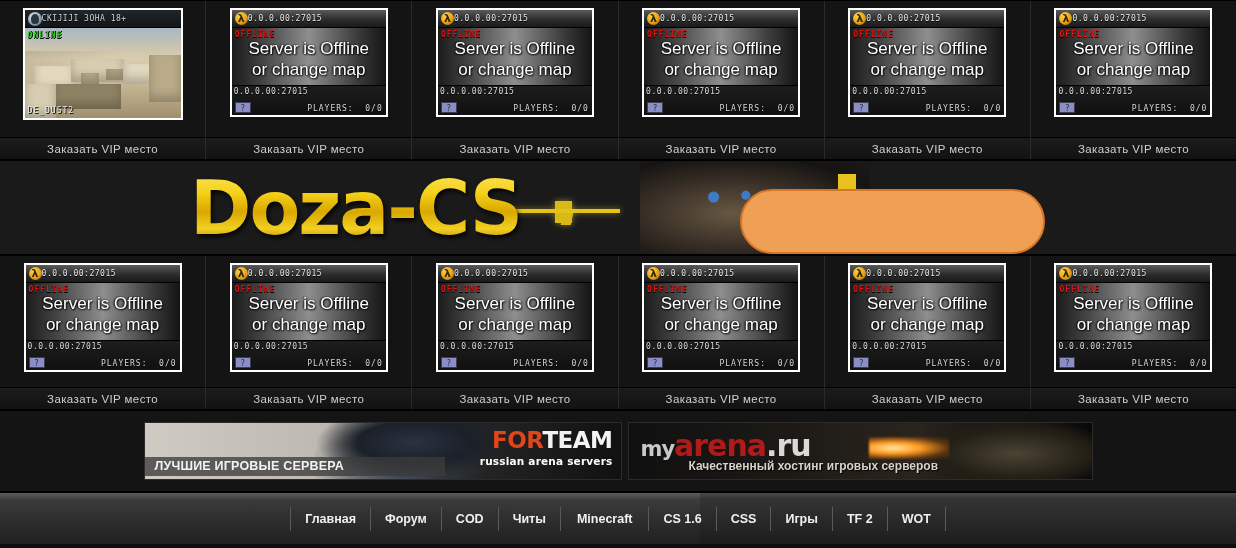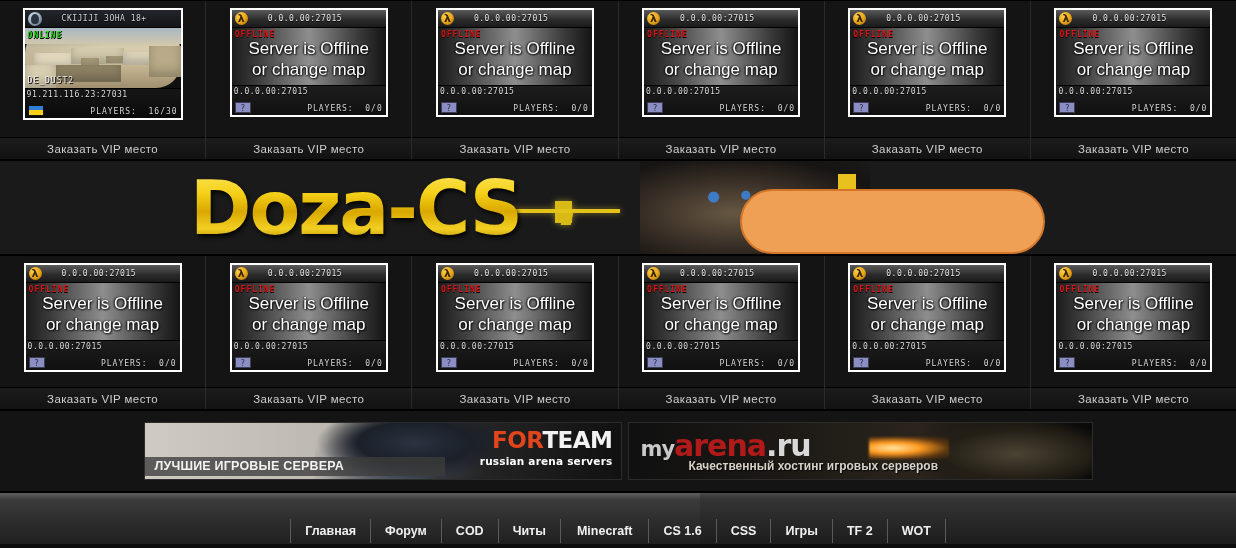--- a/index.html
+++ b/index.html
@@ -38,21 +38,21 @@
     border:2px solid #ffffff;
     background:#101010; position:relative; overflow:hidden;
     display:flex; flex-direction:column;
     font-family:"DejaVu Sans Mono", monospace;
   }
   .srv-widget.live{ width:160px; height:112px; }
 
   .w-head{
     height:18px; flex:0 0 18px;
     background:linear-gradient(to bottom,#5a5a5a 0%,#2d2d2d 55%,#1a1a1a 100%);
-    display:flex; align-items:center; gap:20px; padding:0 3px;
+    display:flex; align-items:center; gap:0; padding:0 3px;
     border-bottom:1px solid #000;
   }
   .lambda{
     width:13px; height:13px; flex:0 0 13px; border-radius:50%;
     background:radial-gradient(circle at 35% 30%, #ffd24a 0%, #e8a317 55%, #8a5f08 100%);
     position:relative;
   }
   .lambda::after{
     content:"λ"; position:absolute; inset:0; color:#3a2600;
     font-size:11px; line-height:13px; text-align:center; font-weight:bold;
@@ -109,21 +109,20 @@
     color:#d8d8d8; font-size:8px; letter-spacing:1px; white-space:nowrap;
     text-shadow:0 1px 0 #000;
   }
 
   
   .w-main.map{
     background:
       linear-gradient(160deg, rgba(0,0,0,.18) 0%, rgba(0,0,0,0) 40%),
       linear-gradient(to bottom,#9fb0bd 0%,#c8c0a8 16%,#d8cdae 34%,#c9bb99 58%,#b6a684 78%,#a08f6e 100%);
     display:block;
-    border-radius:25px;
   }
   .map-art{ position:absolute; inset:0; overflow:hidden; }
   .map-sky{
     position:absolute; left:0; top:0; width:100%; height:26%;
     background:linear-gradient(to bottom,#a9b8c4,#cfc7ae);
   }
   .blk{ position:absolute; background:#d7cdb0; box-shadow:inset 0 -6px 10px rgba(0,0,0,.22); }
   .blk.d{ background:#b9ab88; }
   .blk.l{ background:#e2d9bf; }
   .blk.sh{ background:#8e8264; }
@@ -281,21 +280,21 @@
     width:1236px; height:52px; position:relative;
     background:linear-gradient(to bottom,#4a4a4a 0%,#343434 12%,#2a2a2a 50%,#1d1d1d 100%);
     border-top:1px solid #000;
   }
   .nav-wrap::before{
     content:""; position:absolute; left:0; top:0; width:700px; height:100%;
     background:linear-gradient(to bottom,#5e5e5e 0%,#3b3b3b 14%,#2e2e2e 52%,#202020 100%);
   }
   .nav{
     position:absolute; left:0; right:0; top:13px; height:26px;
-    display:flex; align-items:center; justify-content:center;margin-top:12px;
+    display:flex; align-items:center; justify-content:center;
   }
   .nav-item{
     color:#f0f0f0; font-size:12.5px; font-weight:bold;
     font-family:"Liberation Sans", sans-serif;
     padding:4px 14px; border-right:1px solid #5a5a5a;
     line-height:16px; white-space:nowrap;
   }
   .nav-item:first-child{ border-left:1px solid #5a5a5a; }
   .nav-item.wide{ padding:4px 16px; }
 </style>
@@ -320,25 +319,20 @@
               <div class="blk" style="left:30%;top:34%;width:34%;height:26%;"></div>
               <div class="blk d" style="left:36%;top:50%;width:12%;height:13%;"></div>
               <div class="blk d" style="left:52%;top:46%;width:11%;height:12%;"></div>
               <div class="blk sh" style="left:18%;top:62%;width:44%;height:28%;"></div>
               <div class="blk l" style="left:63%;top:40%;width:22%;height:22%;"></div>
               <div class="blk d" style="left:80%;top:30%;width:20%;height:52%;"></div>
               <div class="blk" style="left:0;top:62%;width:20%;height:38%;"></div>
             </div>
             <span class="w-online-tag">ONLINE</span>
             <span class="w-mapname">DE_DUST2</span>
-          </div>
-          <div class="w-foot live">
-            <span class="w-foot-ip">91.211.116.23:27031</span>
-            <span class="w-flag ua"></span>
-            <span class="w-players">PLAYERS:&nbsp; 16/30</span>
           </div>
         </div>
       </div>
       <div class="vip-bar">
         <span class="vip-link">Заказать VIP место</span>
       </div>
     </div>
 
     <div class="srv-cell">
       <div class="srv-body">

